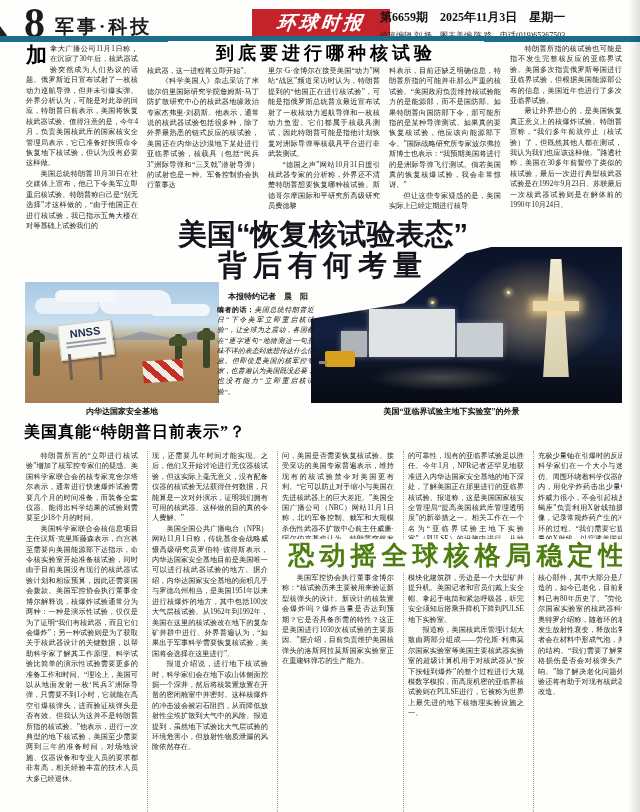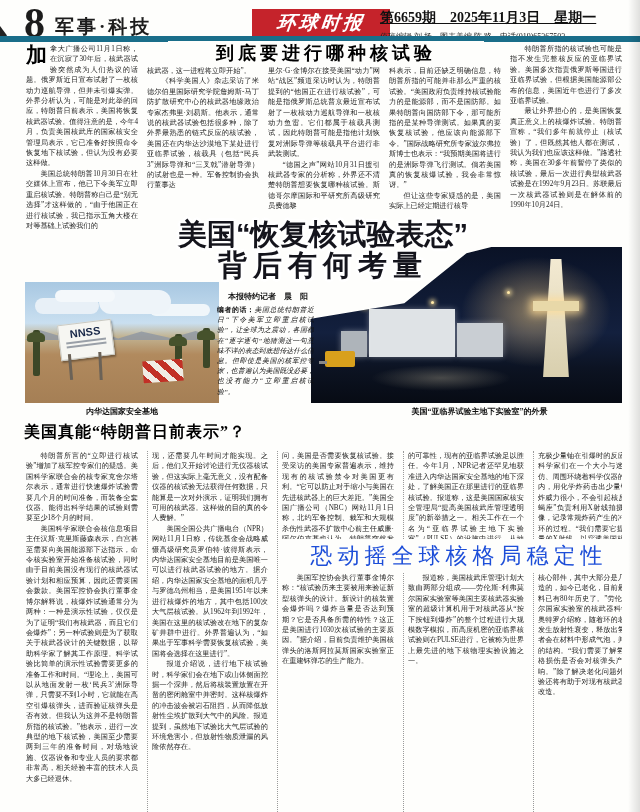--- a/index.html
+++ b/index.html
@@ -8,21 +8,21 @@
   .page::after{content:"";position:absolute;right:0;top:0;width:12px;height:100%;
         background:linear-gradient(to right,rgba(0,0,0,0),rgba(0,0,0,.12));pointer-events:none;}
   
   .sec-num{position:absolute;left:24px;top:2px;font-size:42px;font-weight:bold;line-height:42px;}
   .sec-name{position:absolute;left:55px;top:14px;font-size:19px;font-weight:bold;letter-spacing:3px;}
   .masthead{position:absolute;left:252px;top:9px;width:138px;height:27px;background:#c5232b;
         display:flex;align-items:center;justify-content:center;}
   .masthead span{color:#fff;font-weight:bold;font-style:italic;font-size:19px;letter-spacing:3px;
         transform:skewX(-6deg);}
   .issue{position:absolute;left:380px;top:9px;width:242px;text-align:left;}
-  .issue .l1{font-size:14px;font-weight:bold;color:#111;text-decoration:underline;}
+  .issue .l1{font-size:12px;font-weight:bold;color:#111;}
   .issue .l2{font-size:8px;color:#222;margin-top:4px;}
   .header-bar{position:absolute;left:0;top:36px;width:640px;height:6px;background:#1a6e8a;}
   .corner-tear{position:absolute;left:0;top:26px;width:7px;height:16px;background:#222;
         clip-path:polygon(0 0,100% 60%,0 100%);}
   
   .btxt{font-size:7.2px;line-height:10.4px;text-align:justify;color:#1d1d1d;}
   .btxt p{margin:0;}
   .btxt p.ind{text-indent:2em;}
   .col{width:112px;flex:0 0 112px;overflow:hidden;}
   .vsep{border-left:1px dotted #9a9a9a;padding-left:4px;flex-basis:116px;}
@@ -73,30 +73,30 @@
       font-family:"Liberation Sans","DejaVu Sans",sans-serif;font-weight:900;color:#14141c;line-height:31px;
       text-shadow:-2px -2px 0 #fff,2px -2px 0 #fff,-2px 2px 0 #fff,2px 2px 0 #fff,0 -3px 0 #fff,0 3px 0 #fff,-3px 0 0 #fff,3px 0 0 #fff;}
   .feat-hl .fl1{font-size:29px;letter-spacing:0px;}
   .feat-hl .fl2{font-size:29px;letter-spacing:6px;}
   .byline{position:absolute;left:216px;top:291px;width:104px;text-align:center;font-size:8px;font-weight:bold;color:#111;}
   .ednote{position:absolute;left:217px;top:305px;width:97px;height:116px;overflow:hidden;
       font-size:6.9px;line-height:10.2px;text-align:justify;font-style:italic;color:#111;}
   .ednote b{font-style:normal;}
   .cap{position:absolute;top:406px;text-align:center;font-size:8px;font-weight:bold;color:#111;}
   .cap-l{left:25px;width:194px;}
-  .cap-r{left:324px;width:311px;}
+  .cap-r{left:296px;width:311px;}
   
   .h2a{position:absolute;left:24px;top:422px;width:260px;font-size:16px;font-weight:bold;letter-spacing:1px;color:#000;}
   .a2-wrap{position:absolute;left:26px;top:451px;width:596px;height:361px;display:flex;gap:9px;overflow:hidden;}
   .rgroup{width:354px;flex:0 0 354px;display:flex;flex-direction:column;}
   .rrow{display:flex;gap:9px;overflow:hidden;}
   .rrow.toprow{height:88px;flex:0 0 88px;}
   .rrow.botrow{flex:1;}
   .h3a{height:34px;flex:0 0 34px;display:flex;align-items:center;justify-content:center;
-      font-size:22px;font-weight:normal;letter-spacing:5px;color:#1d4ed8;}
+      font-size:26px;font-weight:bold;letter-spacing:5px;color:#4d7c0f;}
   .colr{width:112px;flex:0 0 112px;overflow:hidden;}
   .colr.vsep{flex-basis:116px;}
 </style>
 </head>
 <body>
 
 <div class="page">
 
   <div class="corner-tear"></div>
   <div class="sec-num">8</div>
@@ -202,20 +202,21 @@
         <div class="colr vsep">
             <p>充极少量铀在引爆时的反应。这里的科学家们在一个大小与迷你冰箱相仿、周围环绕着科学仪器的小型容器内，用化学炸药击出少量铀环，“爆炸威力很小，不会引起核反应。”“天蝎座”负责利用X射线拍摄一系列图像，记录常规炸药产生的冲击波穿过环的过程。“我们需要它提供足够能量的X射线，以穿透美国核弹头里的环材料。环是美国核武器的</p>
           </div>
       </div>
       <div class="h3a">恐动摇全球核格局稳定性</div>
       <div class="rrow botrow">
         <div class="colr">
           <p class="ind">美国军控协会执行董事金博尔称：“核试验历来主要被用来验证新型核弹头的设计。新设计的核装置会爆炸吗？爆炸当量是否达到预期？它是否具备所需的特性？这正是美国进行1030次核试验的主要原因。”据介绍，目前负责维护美国核弹头的洛斯阿拉莫斯国家实验室正在重建钚弹芯的生产能力。</p>
         </div>
         <div class="colr vsep">
+          <p>模块化建筑群，旁边是一个大型矿井提升机。美国记者和官员们戴上安全帽、拿起手电筒和紧急呼吸器，听完安全须知后搭乘升降机下降到PULSE地下实验室。</p>
           <p class="ind">报道称，美国核武库管理计划大致由两部分组成——劳伦斯·利弗莫尔国家实验室等美国主要核武器实验室的超级计算机用于对核武器从“按下按钮到爆炸”的整个过程进行大规模数字模拟，而高度机密的亚临界核试验则在PULSE进行，它被称为世界上最先进的地下核物理实验设施之一。</p>
         </div>
         <div class="colr vsep">
           <p>核心部件，其中大部分是几十年前制造的，如今已老化，目前最老的核材料已有80年历史了。”劳伦斯·利弗莫尔国家实验室的核武器科学家伊万·奥特罗介绍称，随着环的老化，它会发生放射性衰变，释放出氢原子，后者会在材料中形成气泡，并破坏金属的结构。“我们需要了解氢气泡或晶格损伤是否会对核弹头产生显著影响。”除了解决老化问题外，这些试验还将有助于对现有核武器进行升级改造。</p>
         </div>
       </div>
     </div>
   </div>
 
 </div>

